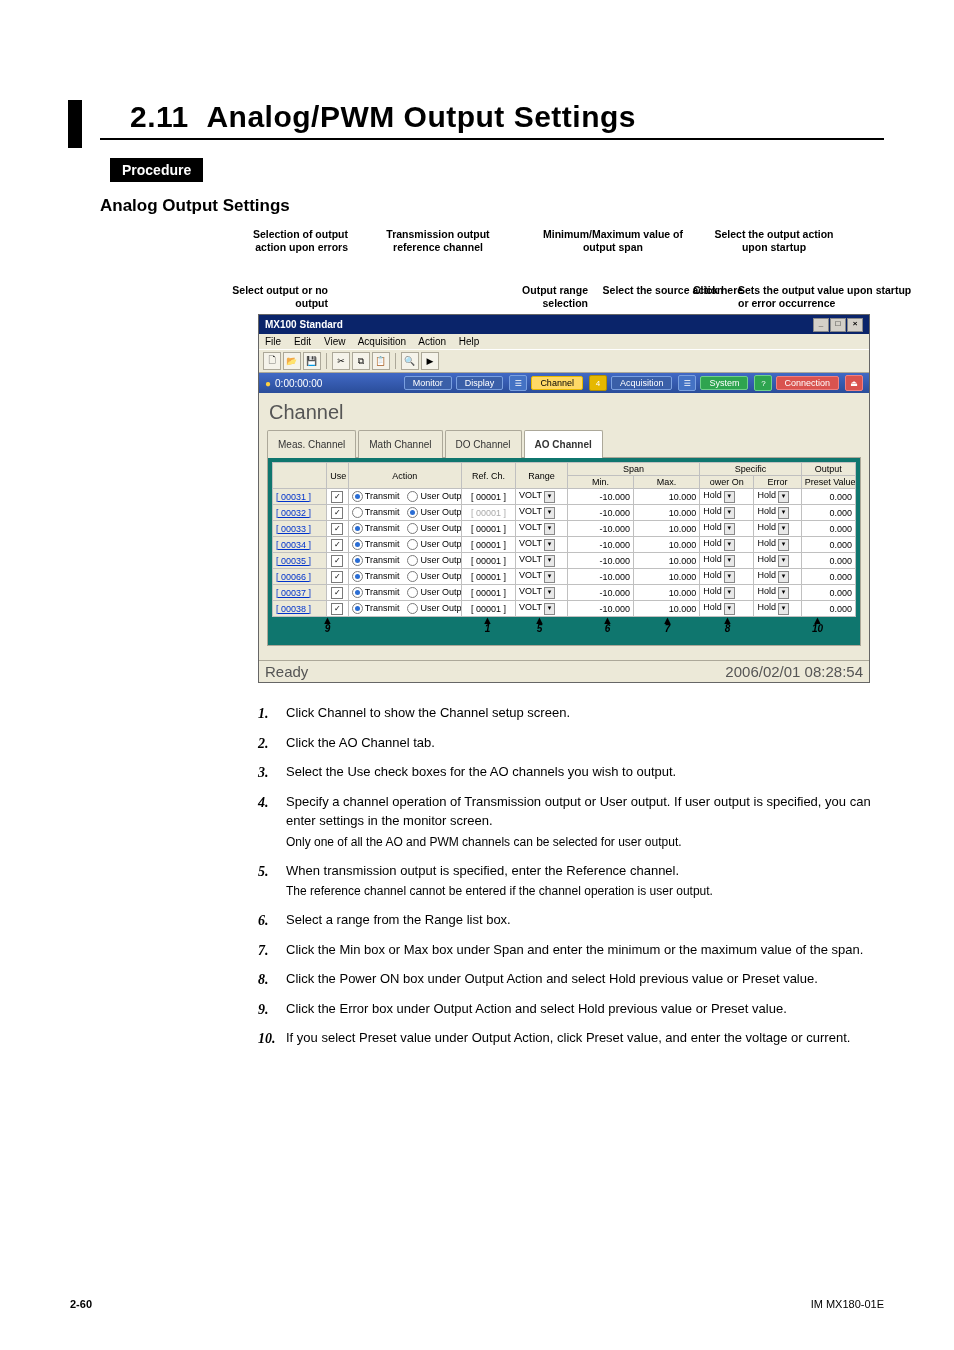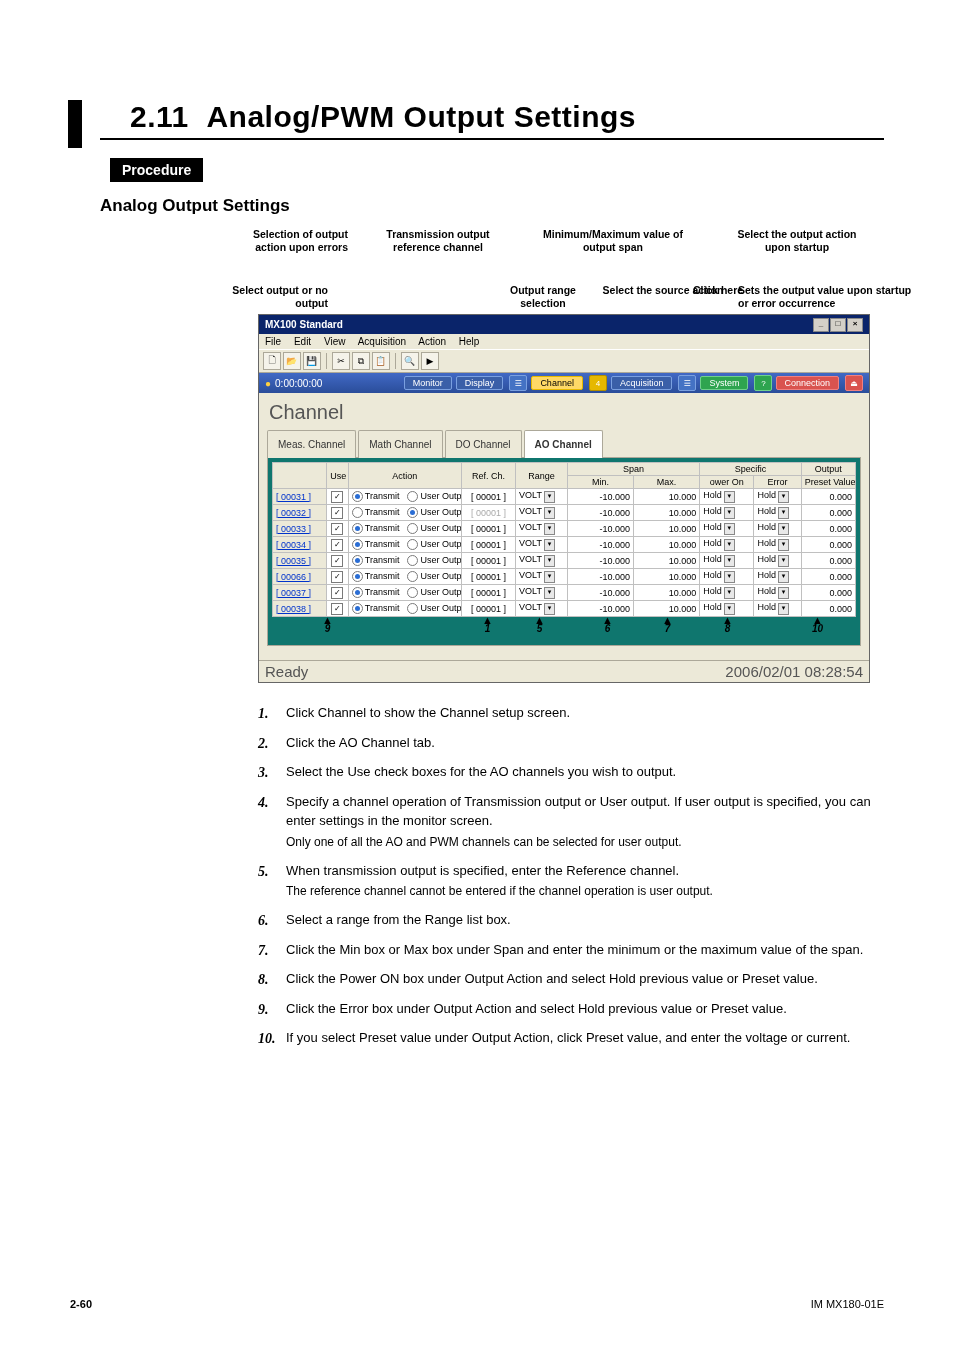--- a/index.html
+++ b/index.html
@@ -213,29 +213,29 @@
   <div class="annotations">
     <div class="ann" style="left:-10px; width:100px;text-align:right;">
       <div>Selection of output action upon errors</div>
     </div>
     <div class="ann" style="left:110px; width:140px;">
       <div>Transmission output reference channel</div>
     </div>
     <div class="ann" style="left:280px; width:150px;">
       <div>Minimum/Maximum value of output span</div>
     </div>
-    <div class="ann" style="left:479px; width:120px;">
+    <div class="ann" style="left:456px; width:120px;">
       <div>Select the output action upon startup</div>
     </div>
   </div>
   <div class="annotations" style="height:30px;">
     <div class="ann" style="left:-30px; width:100px;text-align:right;">
       <div>Select output or no output</div>
     </div>
-    <div class="ann" style="left:240px; width:90px;">
+    <div class="ann" style="left:240px; width:90px;text-align:right;">
       <div>Output range selection</div>
     </div>
     <div class="ann" style="left:330px; width:150px;">
       <div>Select the source action</div>
     </div>
     <div class="ann" style="left:420px; width:80px;">
       <div>Click here</div>
     </div>
     <div class="ann" style="left:480px; width:180px; text-align:left;">
       <div>Sets the output value upon startup or error occurrence</div>

